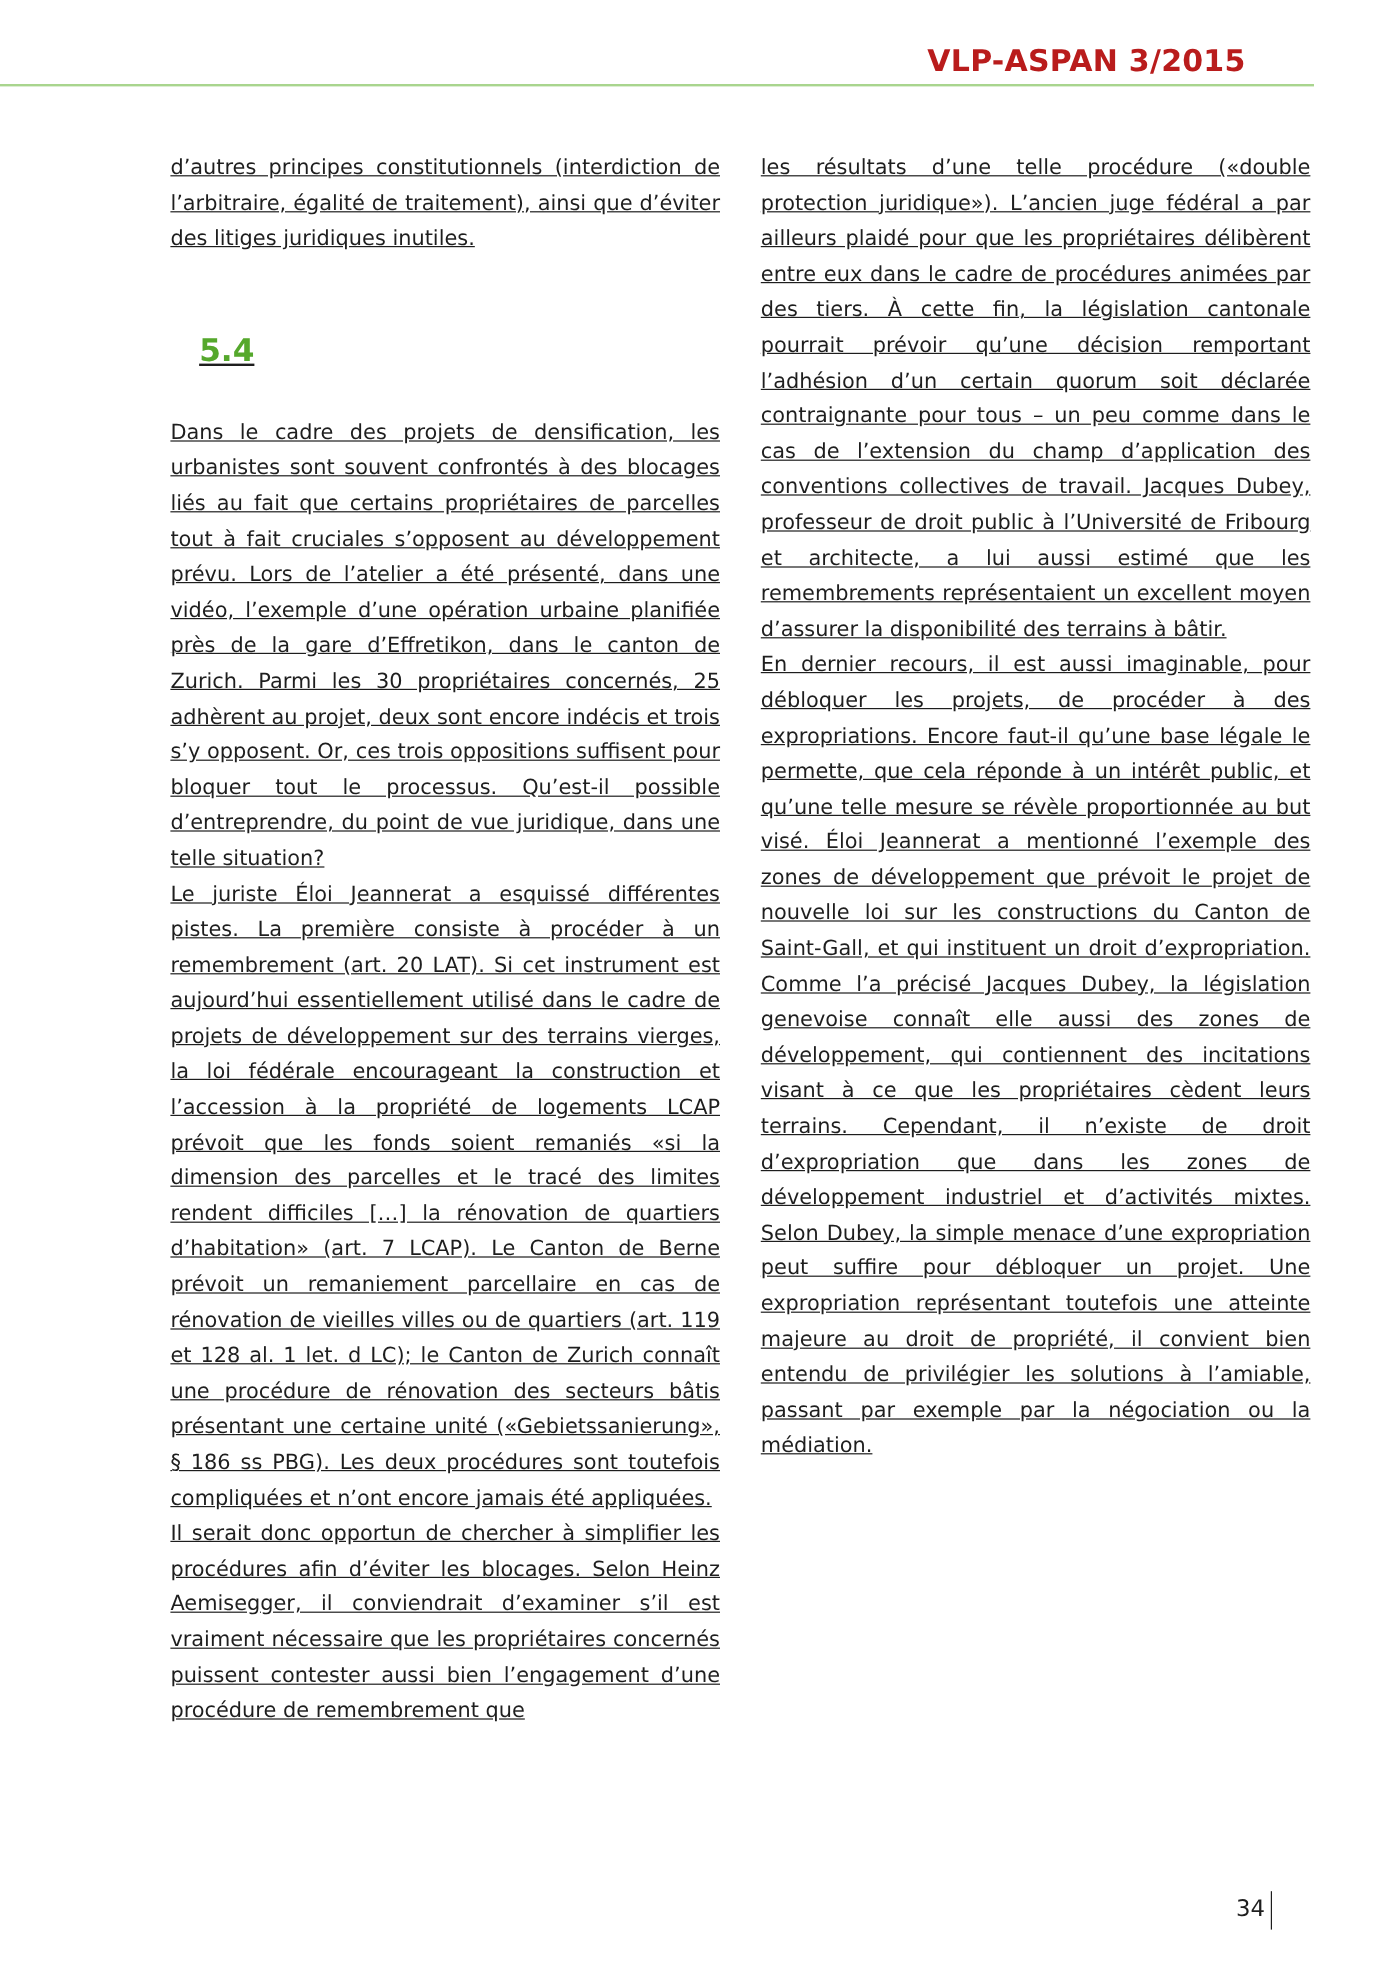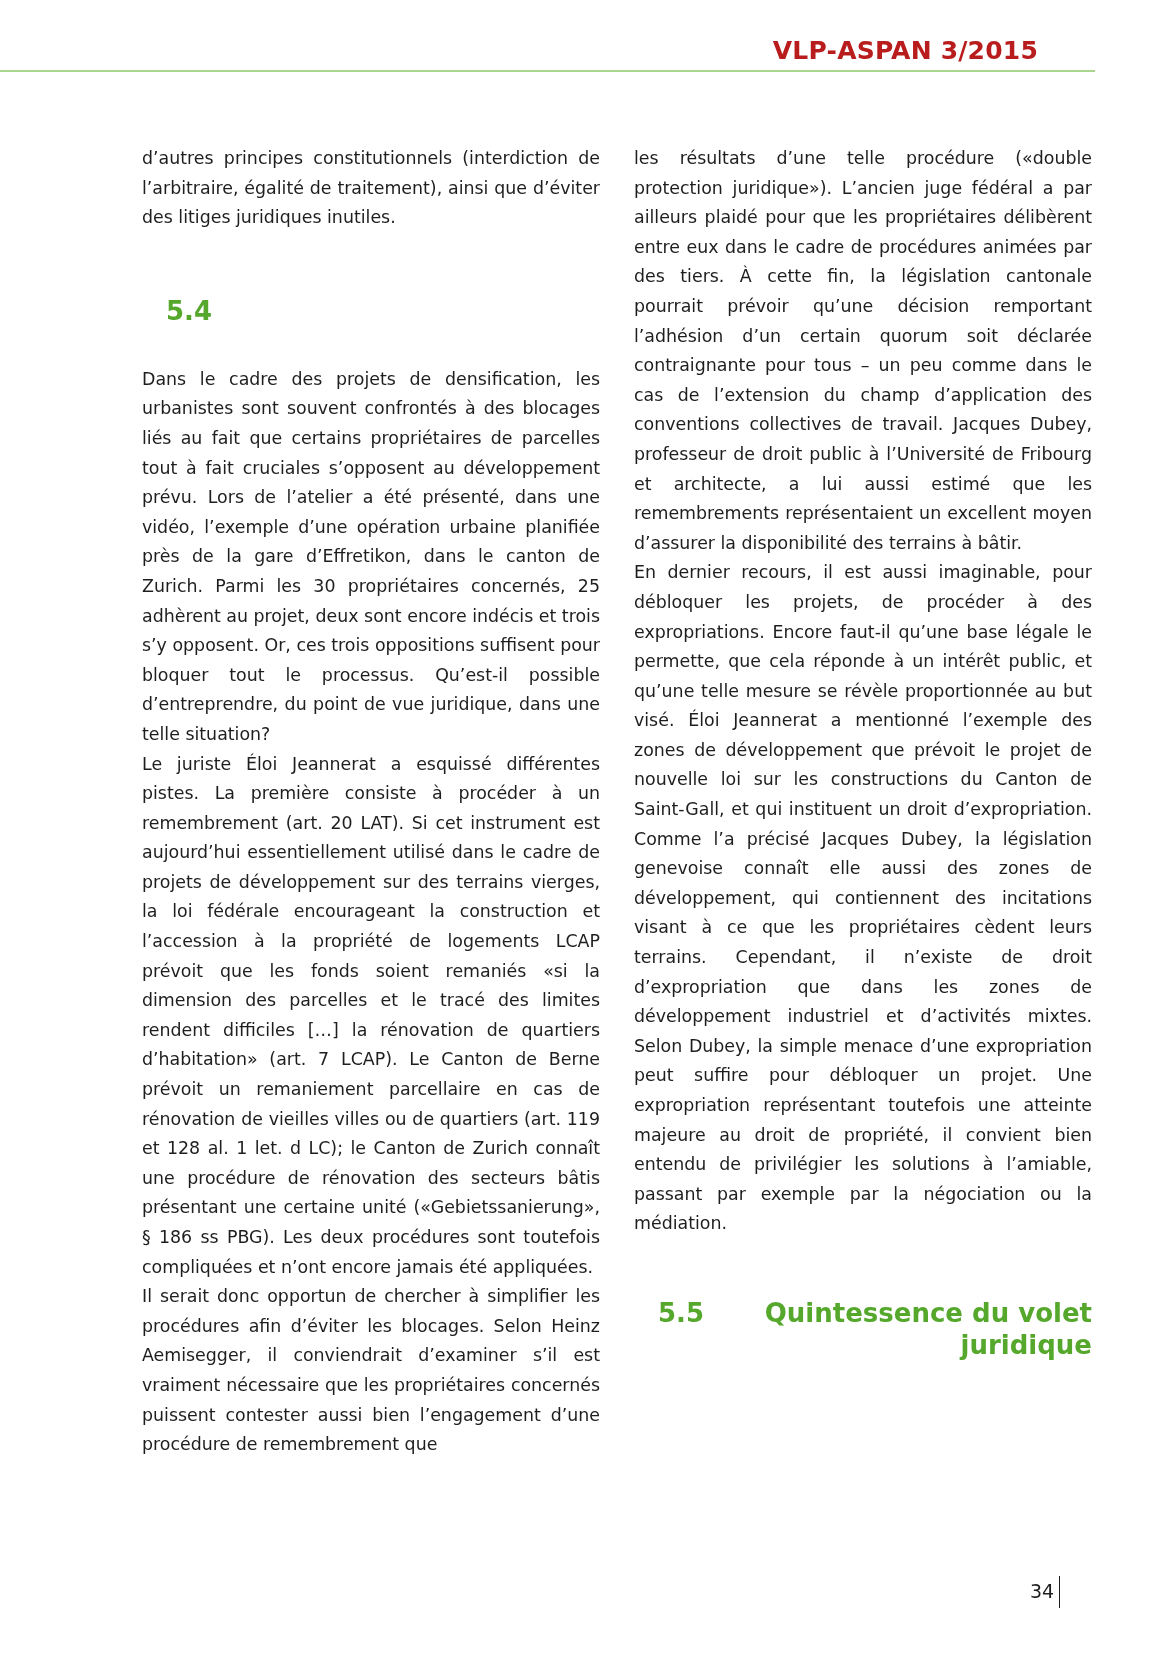--- a/index.html
+++ b/index.html
@@ -1,22 +1,22 @@
 <!DOCTYPE html>
 <html><head>
 <meta charset="utf-8">
 <style>
   html, body { margin:0; padding:0; background:#ffffff; }
   body { width:1166px; height:1654px; position:relative; overflow:hidden;
          font-family:"DejaVu Sans", "Liberation Sans", sans-serif; color:#1e1e1e; }
   .header-title { position:absolute; right:128px; top:36px; font-size:25px; font-weight:bold;
                   color:#b91c1c; letter-spacing:0.2px; font-family:"DejaVu Sans", sans-serif; }
   .header-rule { position:absolute; left:0; top:70px; width:1095px; height:2px; background:#a9d58e; }
-  .column { position:absolute; top:144px; width:458px; font-size:17.4px; line-height:29.6px;
-            text-align:justify; hyphens:manual; }
+  .column { position:absolute; top:126px; width:458px; font-size:17.4px; line-height:29.6px;
+            text-align:justify; hyphens:manual;text-decoration:underline; }
   .col-left { left:142px; }
   .col-right { left:634px; }
   .column p { margin:0; }
   .section-head { display:flex; color:#55a82c; font-weight:bold; font-size:26px; line-height:32px;
                   margin:62px 0 38px 0; text-align:right; }
   .section-head .num { width:70px; flex:0 0 70px; }
   .section-head .ttl { flex:1; }
   .col-right .section-head { margin:58px 0 34px 0; }
   .page-number { position:absolute; left:1030px; top:1580px; font-size:19px; color:#1e1e1e; }
   .page-rule { position:absolute; left:1059px; top:1576px; width:1px; height:32px; background:#1e1e1e; }
@@ -33,20 +33,16 @@
     <span class="num">5.4</span>
   </div>
   <p>Dans le cadre des projets de densification, les urbanistes sont souvent confrontés à des blocages liés au fait que certains propriétaires de parcelles tout à fait cruciales s’opposent au développement prévu. Lors de l’atelier a été présenté, dans une vidéo, l’exemple d’une opération urbaine planifiée près de la gare d’Effretikon, dans le canton de Zurich. Parmi les 30 propriétaires concernés, 25 adhèrent au projet, deux sont encore indécis et trois s’y opposent. Or, ces trois oppositions suffisent pour bloquer tout le processus. Qu’est-il possible d’entreprendre, du point de vue juridique, dans une telle situation?</p>
   <p>Le juriste Éloi Jeannerat a esquissé différentes pistes. La première consiste à procéder à un remembrement (art. 20 LAT). Si cet instrument est aujourd’hui essentiellement utilisé dans le cadre de projets de développement sur des terrains vierges, la loi fédérale encourageant la construction et l’accession à la propriété de logements LCAP prévoit que les fonds soient remaniés «si la dimension des parcelles et le tracé des limites rendent difficiles […] la rénovation de quartiers d’habitation» (art. 7 LCAP). Le Canton de Berne prévoit un remaniement parcellaire en cas de rénovation de vieilles villes ou de quartiers (art. 119 et 128 al. 1 let. d LC); le Canton de Zurich connaît une procédure de rénovation des secteurs bâtis présentant une certaine unité («Gebietssanierung», § 186 ss PBG). Les deux procédures sont toutefois compliquées et n’ont encore jamais été appliquées.</p>
   <p>Il serait donc opportun de chercher à simplifier les procédures afin d’éviter les blocages. Selon Heinz Aemisegger, il conviendrait d’examiner s’il est vraiment nécessaire que les propriétaires concernés puissent contester aussi bien l’engagement d’une procédure de remembrement que</p>
 </div>
 
 <div class="column col-right">
   <p>les résultats d’une telle procédure («double protection juridique»). L’ancien juge fédéral a par ailleurs plaidé pour que les propriétaires délibèrent entre eux dans le cadre de procédures animées par des tiers. À cette fin, la législation cantonale pourrait prévoir qu’une décision remportant l’adhésion d’un certain quorum soit déclarée contraignante pour tous – un peu comme dans le cas de l’extension du champ d’application des conventions collectives de travail. Jacques Dubey, professeur de droit public à l’Université de Fribourg et architecte, a lui aussi estimé que les remembrements représentaient un excellent moyen d’assurer la disponibilité des terrains à bâtir.</p>
   <p>En dernier recours, il est aussi imaginable, pour débloquer les projets, de procéder à des expropriations. Encore faut-il qu’une base légale le permette, que cela réponde à un intérêt public, et qu’une telle mesure se révèle proportionnée au but visé. Éloi Jeannerat a mentionné l’exemple des zones de développement que prévoit le projet de nouvelle loi sur les constructions du Canton de Saint-Gall, et qui instituent un droit d’expropriation. Comme l’a précisé Jacques Dubey, la législation genevoise connaît elle aussi des zones de développement, qui contiennent des incitations visant à ce que les propriétaires cèdent leurs terrains. Cependant, il n’existe de droit d’expropriation que dans les zones de développement industriel et d’activités mixtes. Selon Dubey, la simple menace d’une expropriation peut suffire pour débloquer un projet. Une expropriation représentant toutefois une atteinte majeure au droit de propriété, il convient bien entendu de privilégier les solutions à l’amiable, passant par exemple par la négociation ou la médiation.</p>
-  <div class="section-head">
-    <span class="num">5.5</span>
-    <span class="ttl">Quintessence du volet juridique</span>
-  </div>
 </div>
 
 <div class="page-number">34</div>
 <div class="page-rule"></div>
 
 </body></html>

